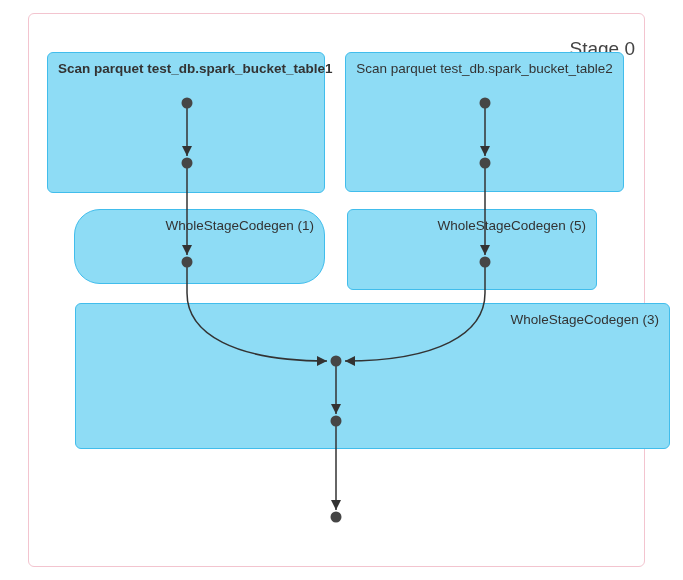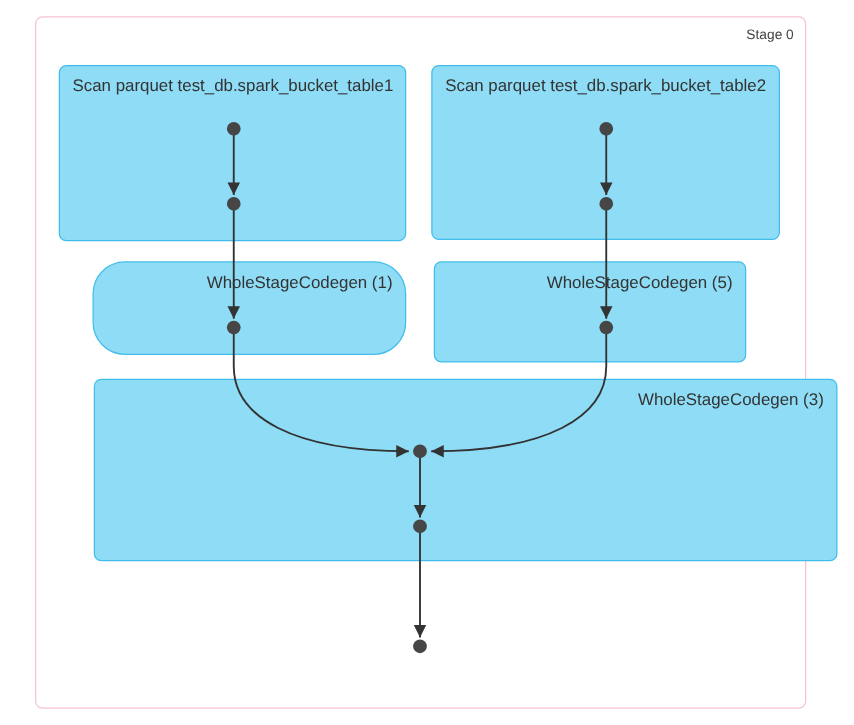--- a/index.html
+++ b/index.html
@@ -13,23 +13,24 @@
   }
   .stage-container {
     position: absolute;
     border: 1px solid var(--container-border, #f3c4cf);
     border-radius: 6px;
     background: #ffffff;
     box-sizing: border-box;
   }
   .stage-label {
     position: absolute;
-    font-size: 11px;
+    font-size: 19px;
     color: var(--stage-text, #444444);
     white-space: nowrap;
+    margin-top: 16px;
   }
   .cluster {
     position: absolute;
     background: var(--cluster-fill, #8edcf5);
     border: 1px solid var(--cluster-border, #41bdec);
     border-radius: 6px;
     box-sizing: border-box;
   }
   .cluster-label {
     display: block;
@@ -60,21 +61,21 @@
 </head>
 <body>
 
 <div class="canvas">
 
   <div class="stage-container" id="stage-container" style="left: 28px; top: 13px; width: 617px; height: 554px;"></div>
 
   <div class="stage-label" id="stage-label" style="top: 22px; right: 48px;">Stage 0</div>
 
   <div class="cluster" style="left: 47px; top: 52px; width: 278px; height: 141px;">
-    <span class="cluster-label" style="text-align: right;">Scan parquet test_db.spark_bucket_table1</span>
+    <span class="cluster-label" style="text-align: right; font-weight: bold;">Scan parquet test_db.spark_bucket_table1</span>
   </div>
   <div class="cluster" style="left: 345px; top: 52px; width: 279px; height: 140px;">
     <span class="cluster-label" style="text-align: center;">Scan parquet test_db.spark_bucket_table2</span>
   </div>
   <div class="cluster" style="left: 74px; top: 209px; width: 251px; height: 75px; border-radius: 26px;">
     <span class="cluster-label" style="text-align: right;">WholeStageCodegen (1)</span>
   </div>
   <div class="cluster" style="left: 347px; top: 209px; width: 250px; height: 81px;">
     <span class="cluster-label" style="text-align: right;">WholeStageCodegen (5)</span>
   </div>

